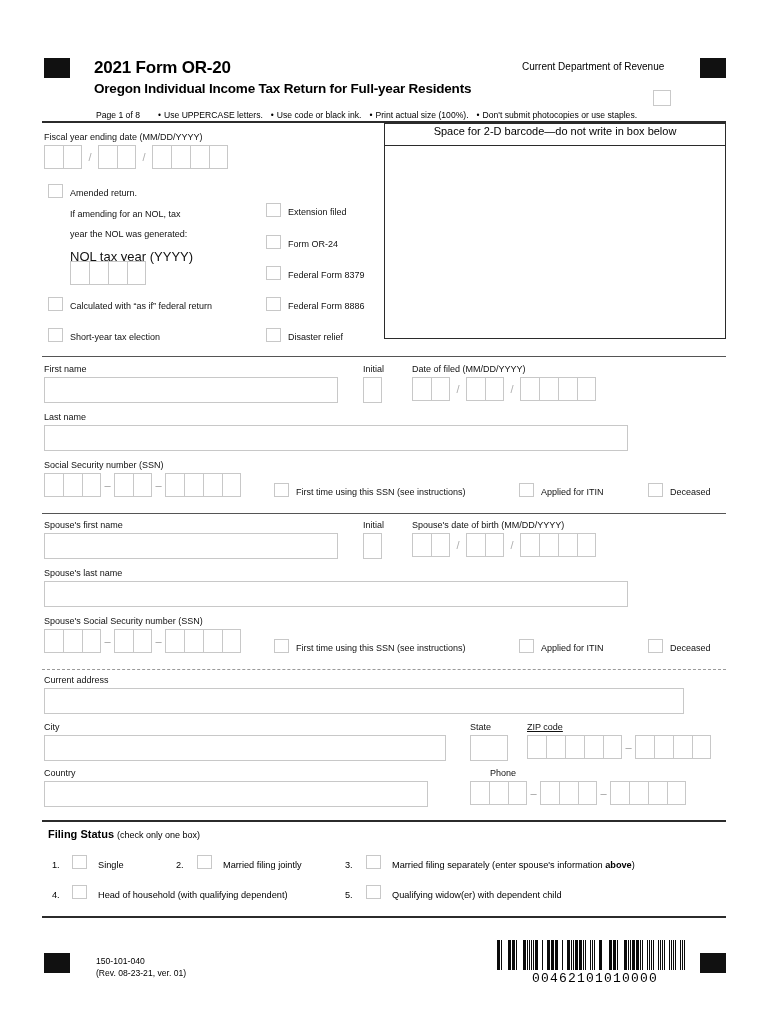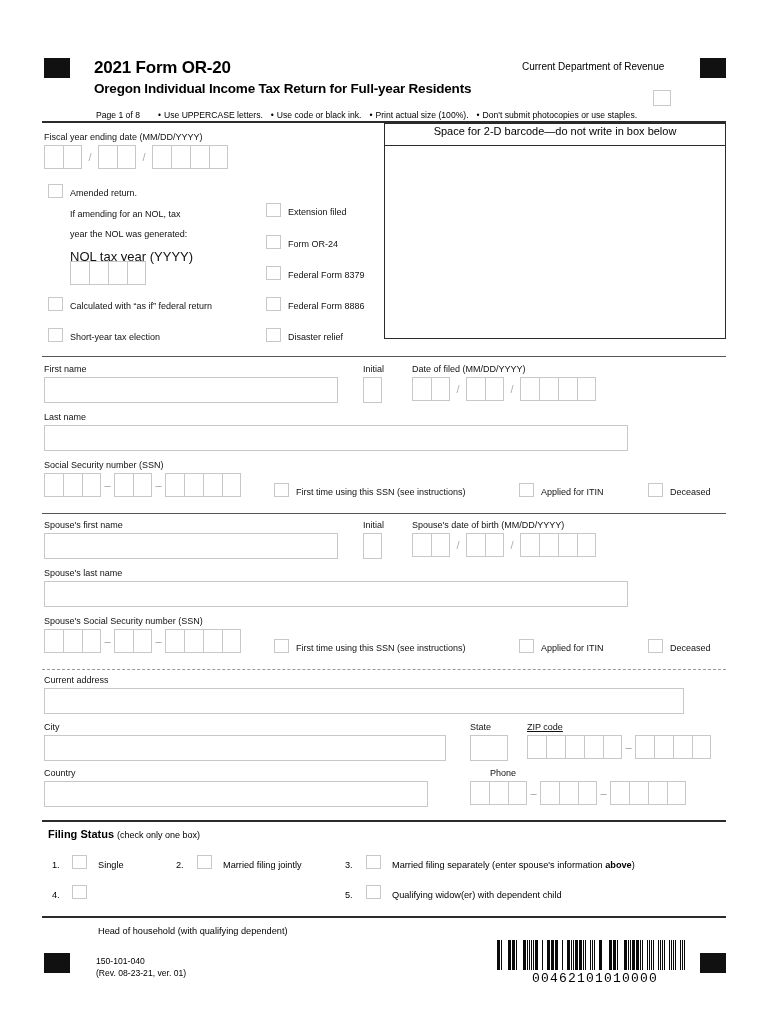--- a/index.html
+++ b/index.html
@@ -424,21 +424,21 @@
   <div class="fs-num" style="left:176px; top:860px;">2.</div>
   <div class="ckbox" style="left:197px; top:855px;"></div>
   <div class="fs-lbl" style="left:223px; top:860px;">Married filing jointly</div>
 
   <div class="fs-num" style="left:345px; top:860px;">3.</div>
   <div class="ckbox" style="left:366px; top:855px;"></div>
   <div class="fs-lbl" style="left:392px; top:860px;"><span>Married filing separately (enter spouse's information </span><b>above</b><span>)</span></div>
 
   <div class="fs-num" style="left:52px; top:890px;">4.</div>
   <div class="ckbox" style="left:72px; top:885px;"></div>
-  <div class="fs-lbl" style="left:98px; top:890px;margin-top:36px;">Head of household (with qualifying dependent)</div>
+  <div class="fs-lbl" style="left:98px; top:890px;">Head of household (with qualifying dependent)</div>
 
   <div class="fs-num" style="left:345px; top:890px;">5.</div>
   <div class="ckbox" style="left:366px; top:885px;"></div>
   <div class="fs-lbl" style="left:392px; top:890px;">Qualifying widow(er) with dependent child</div>
 
   <div class="rule-thick" style="top:916px;"></div>
 
   <div class="ft-num">
     <div>150-101-040</div>
     <div>(Rev. 08-23-21, ver. 01)</div>

